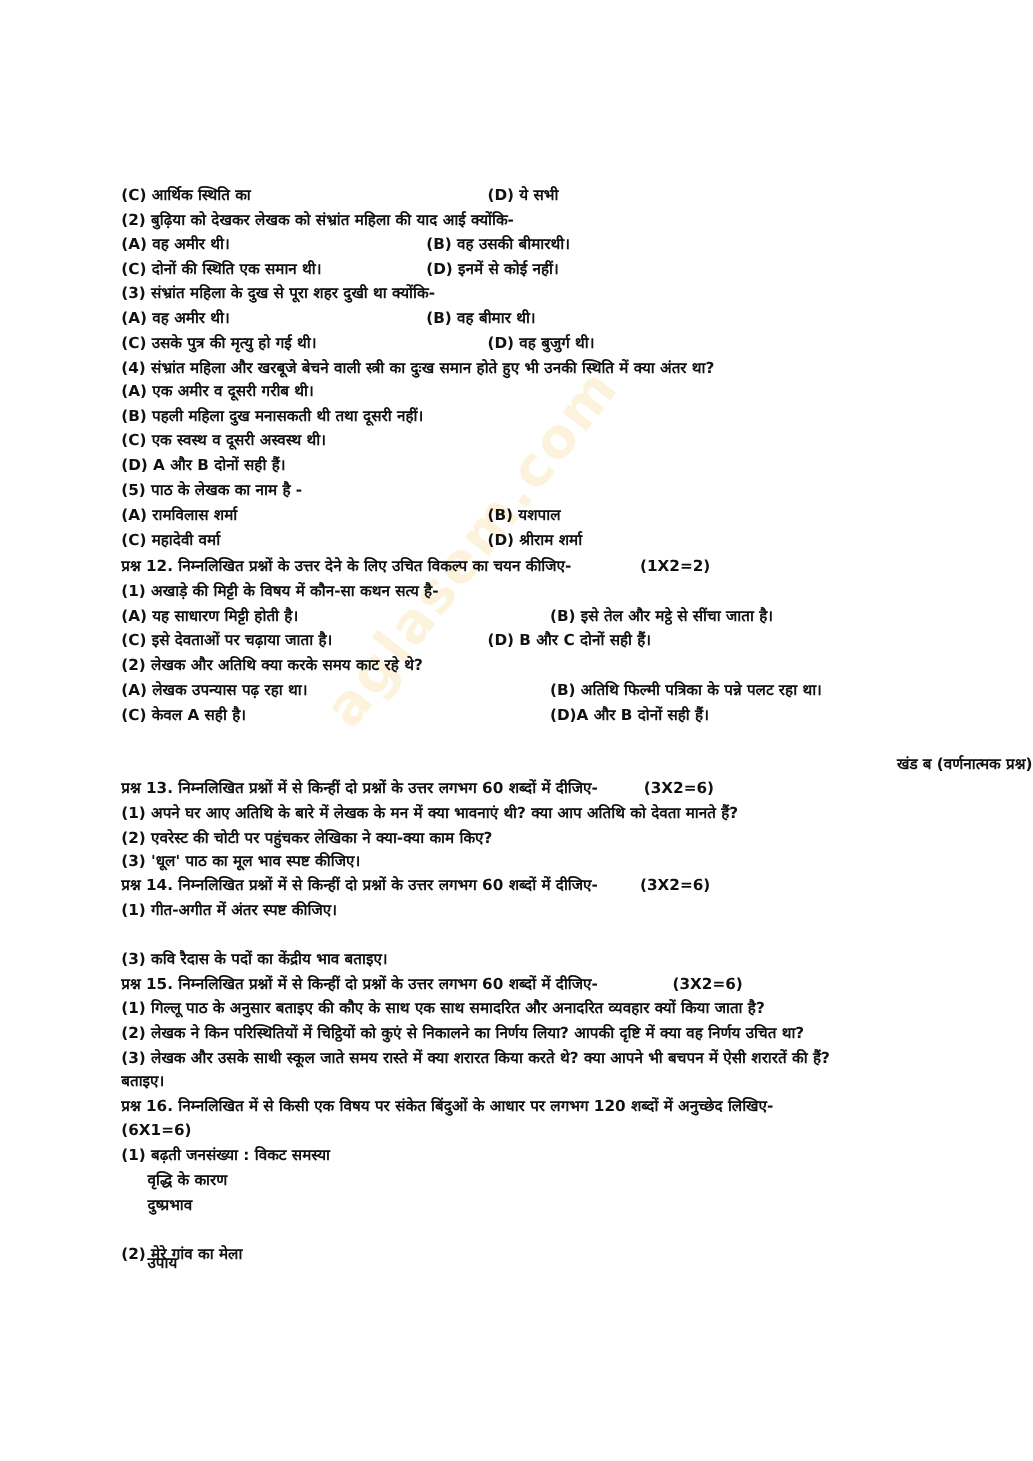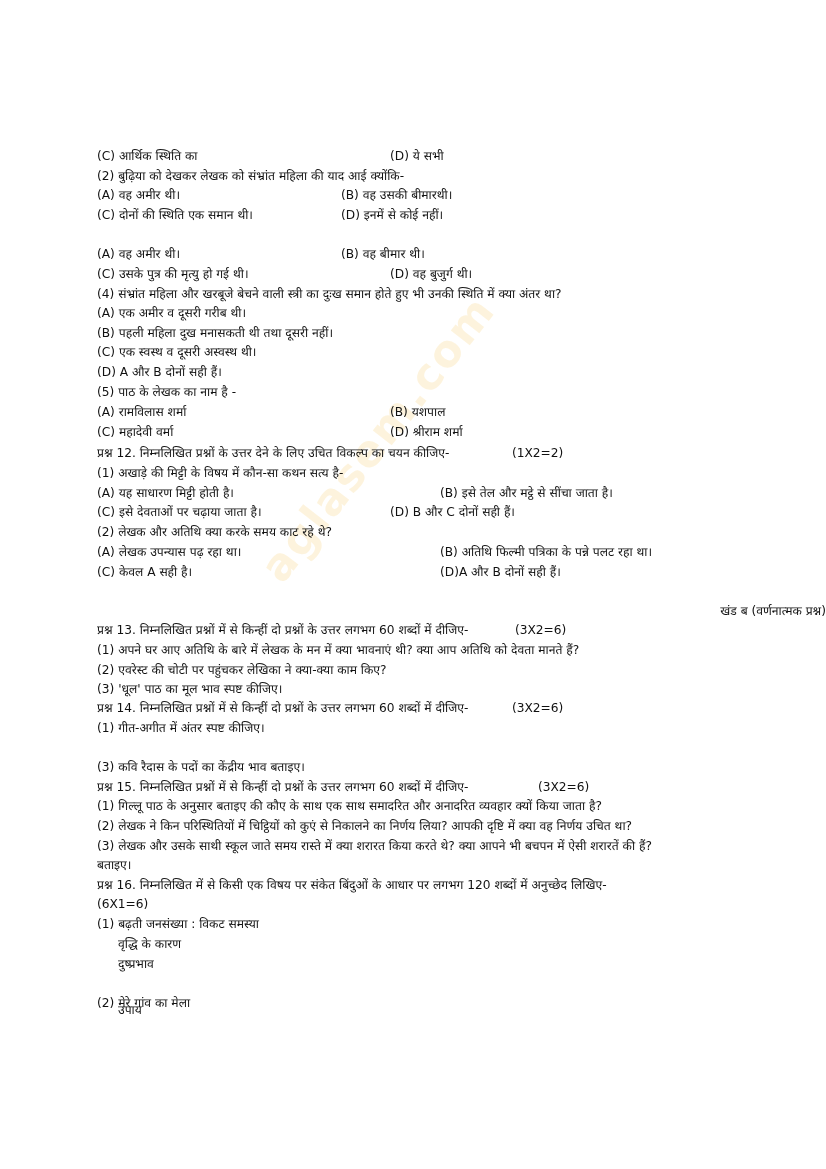--- a/index.html
+++ b/index.html
@@ -1,21 +1,21 @@
 <!DOCTYPE html>
 <html><head>
 <meta charset="utf-8">
 <style>
   html, body { margin: 0; padding: 0; background: #ffffff; }
   body { width: 826px; height: 1169px; position: relative; overflow: hidden;
          font-family: "DejaVu Sans", sans-serif; color: #111; }
   .page { position: absolute; left: 0; top: 0; width: 826px; height: 1169px; }
-  .line { position: absolute; left: 97px; font-size: 12.2px; line-height: 16px; white-space: nowrap; }
+  .line { position: absolute; left: 97px; font-size: 12.2px; line-height: 16px; white-space: nowrap; font-weight: bold; }
   .col2 { position: absolute; white-space: nowrap; }
-  .b { font-weight: normal; text-align: right; }
+  .b { font-weight: bold; text-align: right; }
   .indent { left: 118px; }
   .center { left: 0; width: 826px; text-align: right; }
   .watermark { position: absolute; left: 250px; top: 560px; font-size: 44px; font-weight: bold;
                color: #f5c04a; opacity: 0.18; transform: rotate(-52deg); transform-origin: left top;
                white-space: nowrap; letter-spacing: 2px; }
 </style>
 </head>
 <body>
 
 <div class="page">
@@ -24,20 +24,21 @@
 
   <div class="line" style="top:148px">(C) आर्थिक स्थिति का</div>
   <div class="col2 line" style="top:148px; left:390px">(D) ये सभी</div>
 
   <div class="line b" style="top:168px">(2) बुढ़िया को देखकर लेखक को संभ्रांत महिला की याद आई क्योंकि-</div>
   <div class="line" style="top:187px">(A) वह अमीर थी।</div>
   <div class="col2 line" style="top:187px; left:341px">(B) वह उसकी बीमारथी।</div>
   <div class="line" style="top:207px">(C) दोनों की स्थिति एक समान थी।</div>
   <div class="col2 line" style="top:207px; left:341px">(D) इनमें से कोई नहीं।</div>
 
+  <div class="line b" style="top:226px">(3) संभ्रांत महिला के दुख से पूरा शहर दुखी था क्योंकि-</div>
   <div class="line" style="top:246px">(A) वह अमीर थी।</div>
   <div class="col2 line" style="top:246px; left:341px">(B) वह बीमार थी।</div>
   <div class="line" style="top:266px">(C) उसके पुत्र की मृत्यु हो गई थी।</div>
   <div class="col2 line" style="top:266px; left:390px">(D) वह बुजुर्ग थी।</div>
 
   <div class="line b" style="top:286px">(4) संभ्रांत महिला और खरबूजे बेचने वाली स्त्री का दुःख समान होते हुए भी उनकी स्थिति में क्या अंतर था?</div>
   <div class="line" style="top:305px">(A) एक अमीर व दूसरी गरीब थी।</div>
   <div class="line" style="top:325px">(B) पहली महिला दुख मनासकती थी तथा दूसरी नहीं।</div>
   <div class="line" style="top:344px">(C) एक स्वस्थ व दूसरी अस्वस्थ थी।</div>
   <div class="line" style="top:364px">(D) A और B दोनों सही हैं।</div>

